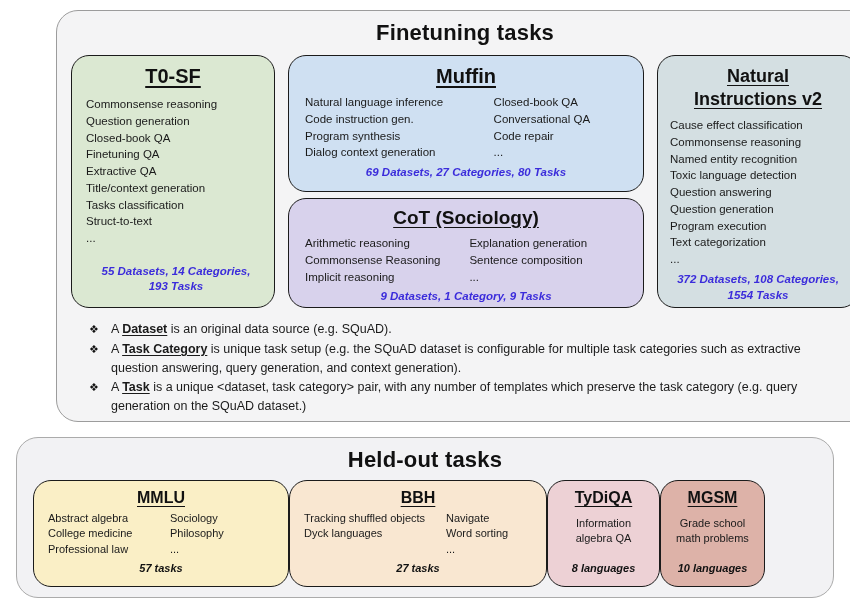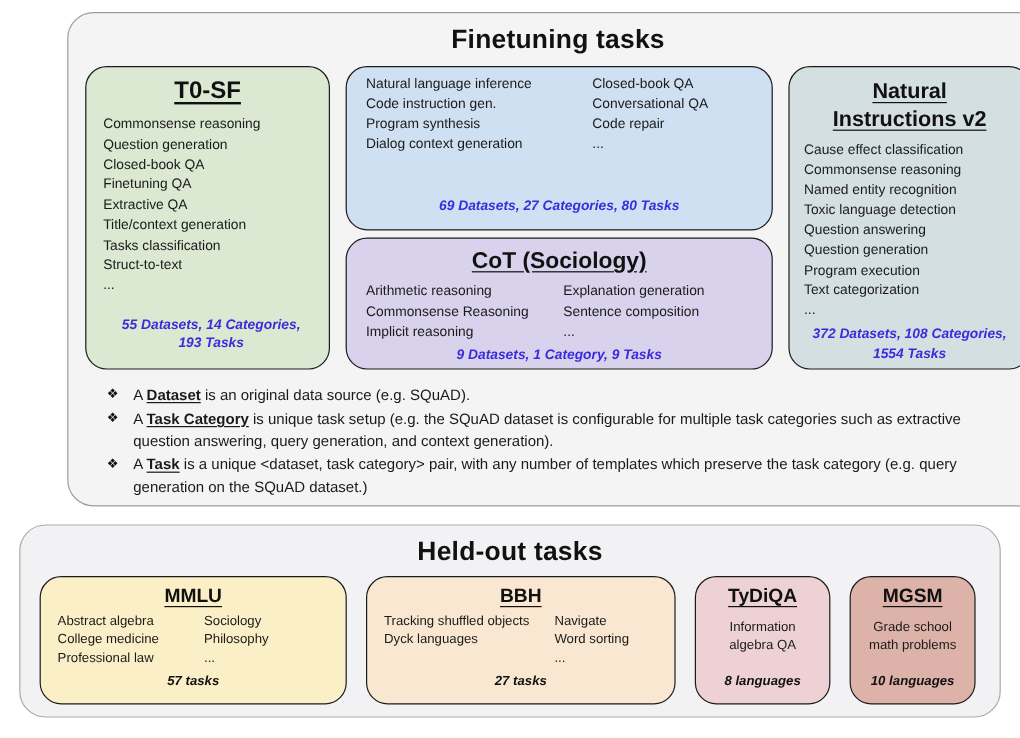--- a/index.html
+++ b/index.html
@@ -46,21 +46,21 @@
     font-size:11.5px; line-height:1.35; padding:4px 14px 12px 14px; }
   .muffin .stats { padding-bottom:10px; }
   .cot .stats { padding-bottom:9px; }
 
   .bullets { padding:12px 30px 0 32px; }
   .bullet { display:flex; font-size:12.5px; line-height:1.5; margin-bottom:1px; }
   .bullet-glyph { width:22px; flex:none; font-size:11px; padding-top:1px; color:#111; }
   .bullet-text { flex:1; }
   .term { font-weight:bold; text-decoration:underline; text-underline-offset:2px; }
 
-  .ho-row { display:flex; padding:0 16px; margin-top:7px; height:107px; gap:16px; }
+  .ho-row { display:flex; padding:0 16px; margin-top:7px; height:107px; }
   .mmlu  { width:256px; } .bbh { width:258px; }
   .tydiqa{ width:113px; } .mgsm { width:105px; }
   .ho-row .box-title { font-size:16px; margin-top:8px; }
   .ho-row ul.task-list { font-size:11px; line-height:1.4; }
   .mmlu .two-col, .bbh .two-col { padding:4px 10px 0 14px; }
   .mmlu .c1 { width:122px; } .mmlu .c2 { width:95px; }
   .bbh .c1 { width:142px; } .bbh .c2 { width:88px; }
   .ho-row .stats { font-size:11px; color:#111 !important; padding-bottom:10px; }
   .small-desc { text-align:center; font-size:11px; line-height:1.35;
     padding:9px 10px 0 10px; }
@@ -85,20 +85,21 @@
           <li>Title/context generation</li>
           <li>Tasks classification</li>
           <li>Struct-to-text</li>
           <li>...</li>
         </ul>
       <div class="stats" style="color: rgb(59, 44, 219); padding-left: 20px;">55 Datasets, 14 Categories, 193 Tasks</div>
     </div>
 
     <div class="mid-col">
       <div class="box muffin" style="background: rgb(207, 224, 242);">
+        <div class="box-title">Muffin</div>
         <div class="two-col">
           <ul class="task-list c1">
 
           <li>Natural language inference</li>
               <li>Code instruction gen.</li>
               <li>Program synthesis</li>
               <li>Dialog context generation</li>
             </ul>
           <ul class="task-list c2">
 

